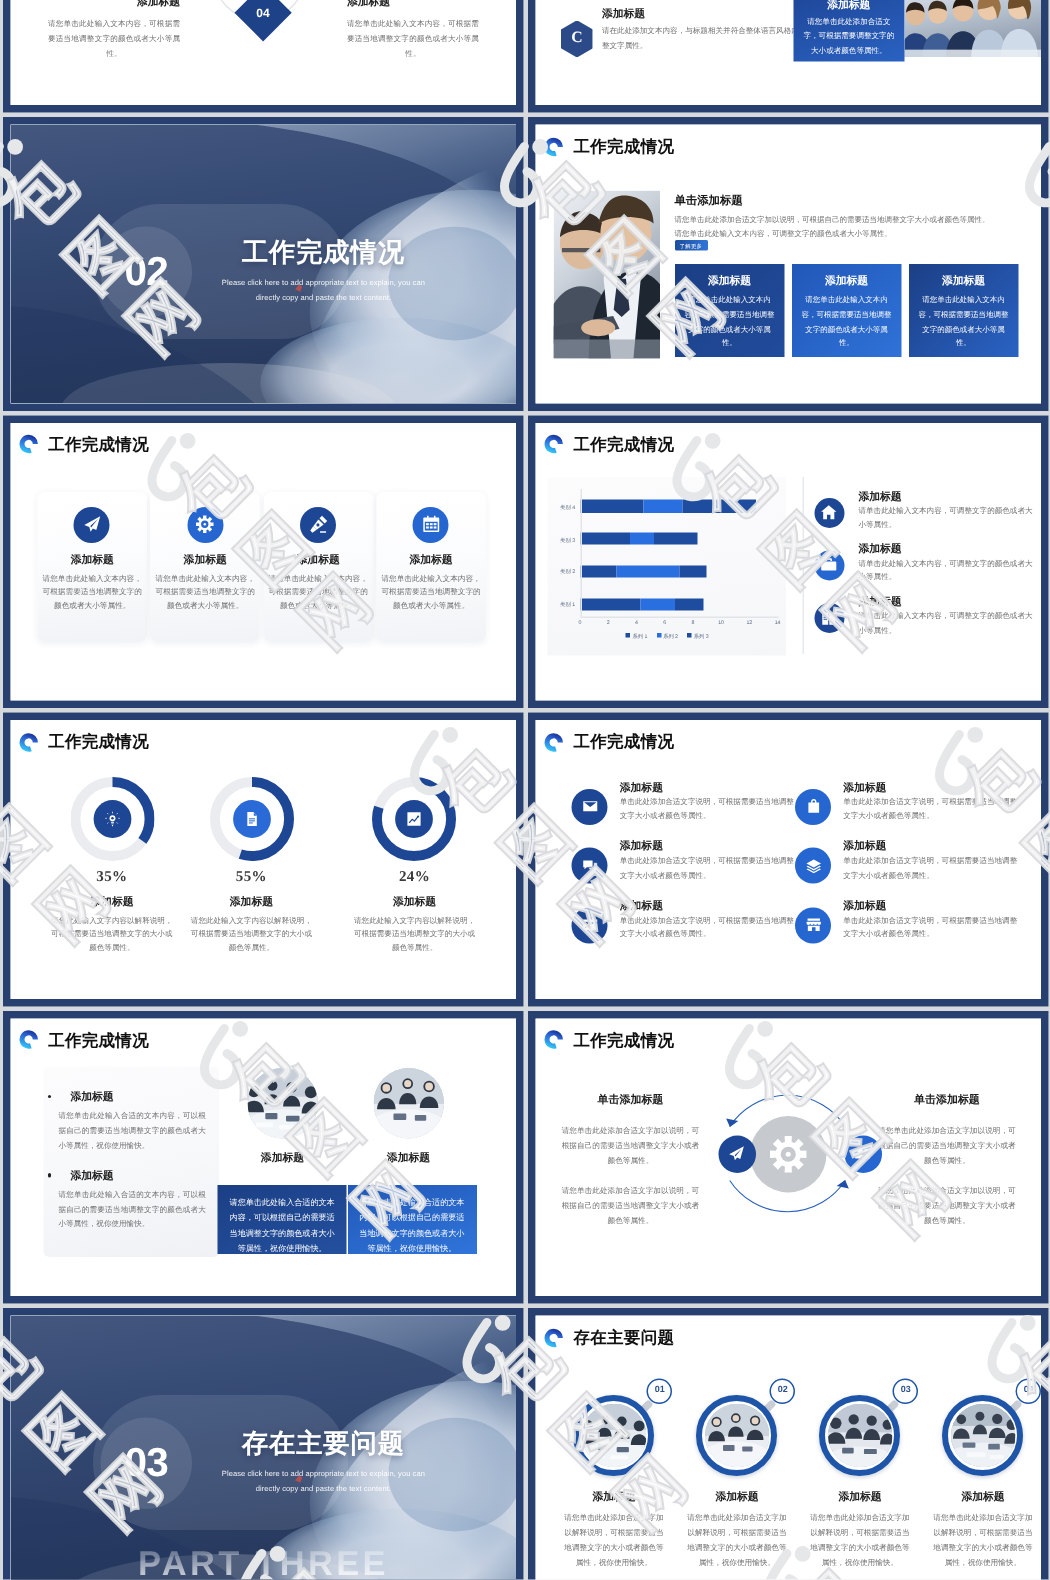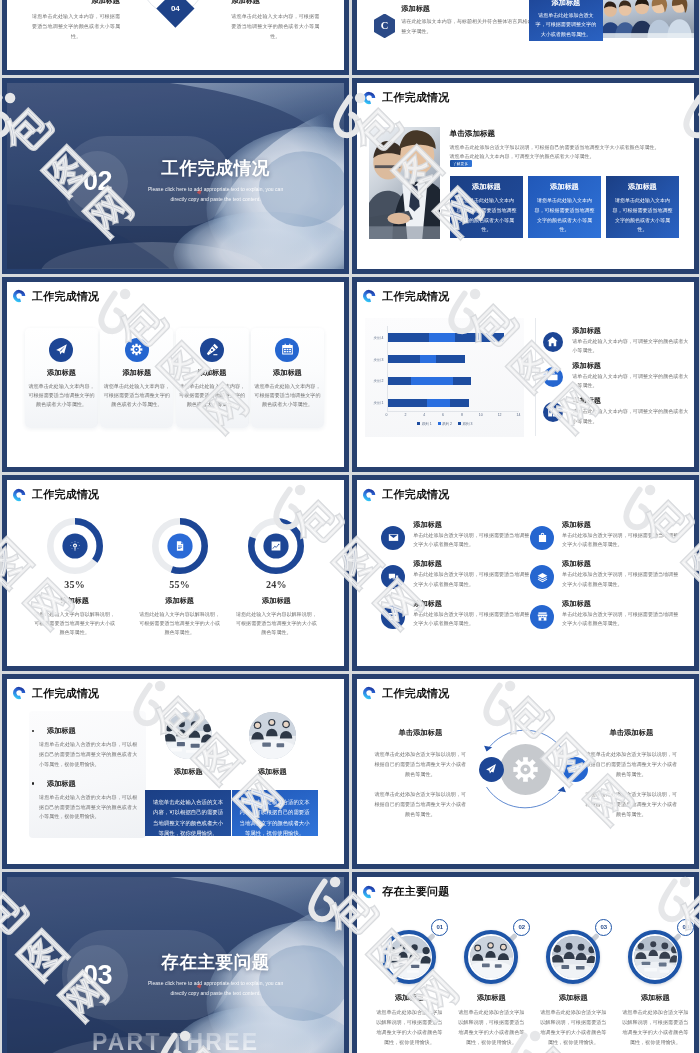--- a/index.html
+++ b/index.html
@@ -503,21 +503,21 @@
                 <path d="M9.7 16h4.6v1.5H9.7zM10.3 18.4h3.4v1.4h-3.4zM11.2 20.8h1.6v1.6h-1.6z"></path>
                 <g stroke="var(--fgc,#fff)" stroke-width="1.1">
                   <path d="M12 1.4v2.4M12 18.6v0M3.6 11h-2.2M22.6 11h-2.2M6.0 5.0 4.4 3.4M18.0 5.0l1.6-1.6M6.0 17.0 4.4 18.6M18.0 17.0l1.6 1.6"></path>
                 </g>
                 <circle cx="12" cy="11" r="1.9" fill="var(--bgc,#1d4695)"></circle>
               </svg></div></div>
           <div class="pct serif">35%</div>
           <div class="dt serif">添加标题</div>
           <div class="db serif">请您此处输入文字内容以解释说明，可根据需要适当地调整文字的大小或颜色等属性。</div>
         </div>
-        <div class="col" style="left:122px">
+        <div class="col" style="left:110px">
           <div class="ring"><svg viewBox="0 0 56 56" width="56" height="56">
               <circle cx="28" cy="28" r="24.7" fill="none" stroke="#eaecef" stroke-width="6.6"></circle>
               <circle cx="28" cy="28" r="24.7" fill="none" stroke="#1d4695" stroke-width="6.6" stroke-dasharray="85.4 69.8" transform="rotate(-90 28 28)"></circle>
               <circle cx="28" cy="28" r="12.6" fill="#2a6ad6"></circle>
             </svg><div class="cicon"><svg width="11" height="11" viewBox="0 0 24 24" fill="#fff" style="--bgc:#2a6ad6;--fgc:#fff">
                 <path d="M5.2 1.8h8.8l5 5v15.4H5.2zM14.6 3.0v4.4h4.4z"></path>
                 <rect x="7.6" y="11" width="8.8" height="1.5" fill="var(--bgc,#1d4695)"></rect>
                 <rect x="7.6" y="14" width="8.8" height="1.5" fill="var(--bgc,#1d4695)"></rect>
                 <rect x="7.6" y="17" width="5.6" height="1.5" fill="var(--bgc,#1d4695)"></rect>
               </svg></div></div>

